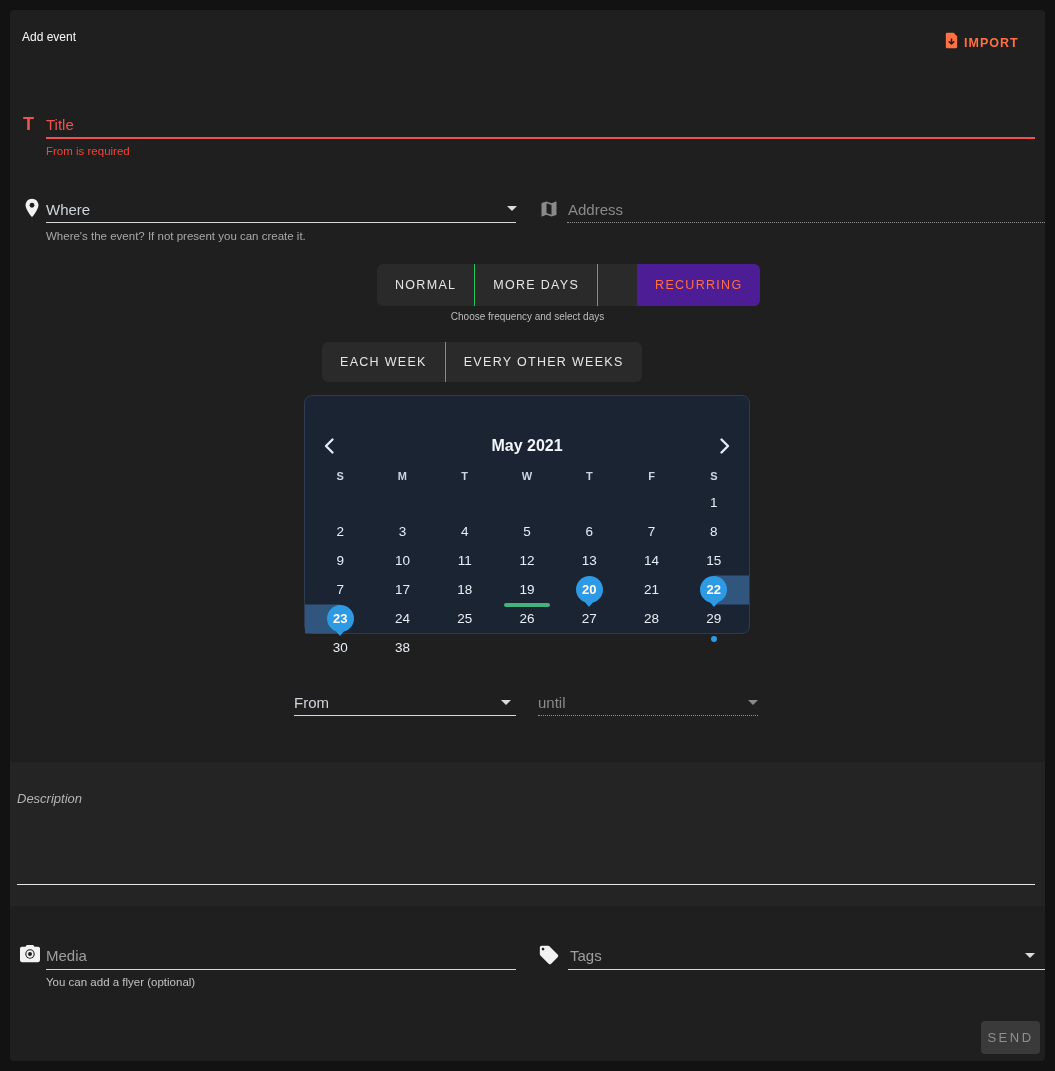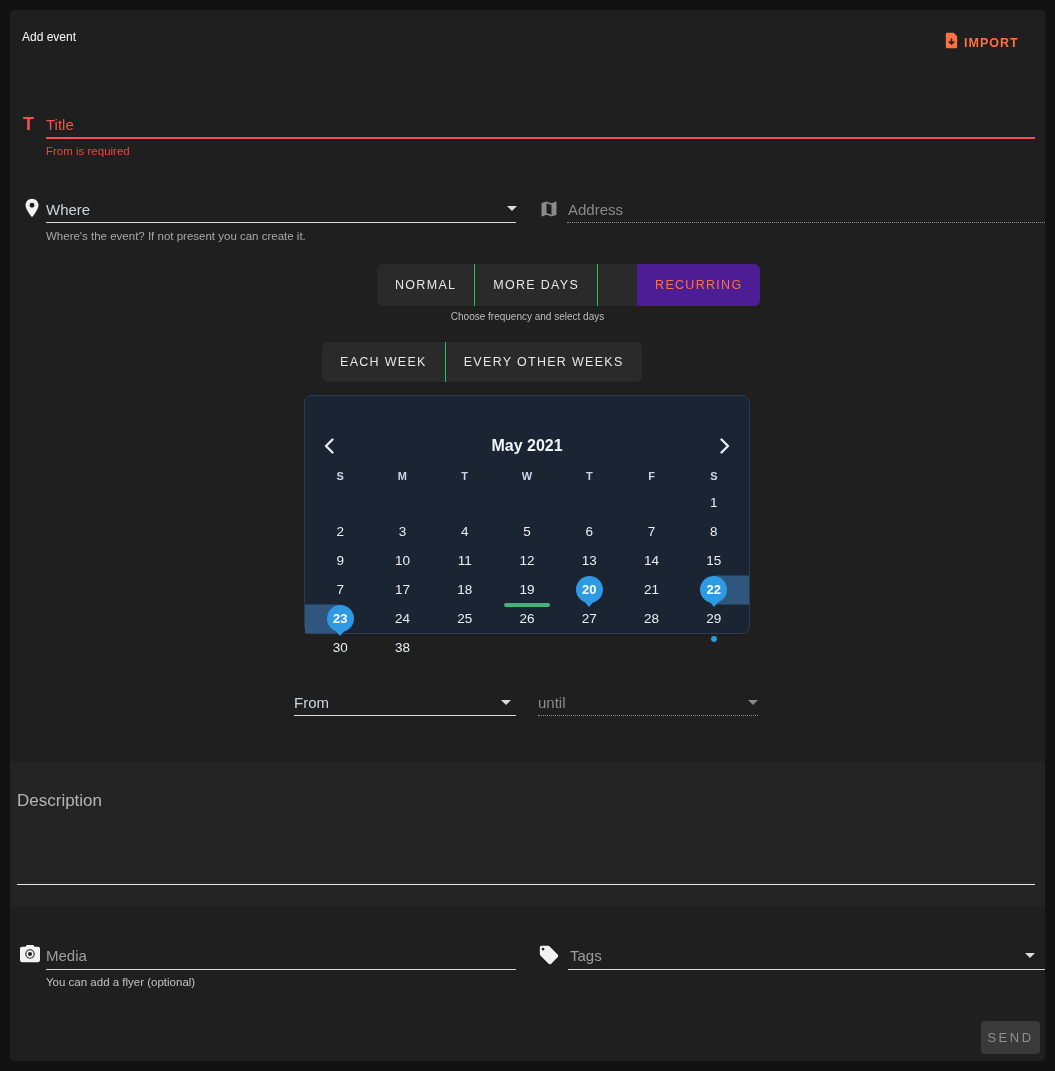--- a/index.html
+++ b/index.html
@@ -68,21 +68,21 @@
 
   
   .from-ph { position:absolute; left:284px; top:684px; color:#cfd4dc; }
   .from-caret { position:absolute; left:491px; top:690px; }
   .from-line { left:284px; top:705px; width:222px; }
   .until-ph { position:absolute; left:528px; top:684px; color:#8a8a8a; }
   .until-caret { position:absolute; left:738px; top:690px; }
   .until-line { left:528px; top:705px; width:220px; }
 
   
-  .desc-ph { position:absolute; left:7px; top:781px; font-size:17px; color:#b5b5b5; }
+  .desc-ph { position:absolute; left:7px; top:781px; font-size:13px; color:#b5b5b5;font-style:italic; }
   .desc-line { left:7px; top:874px; width:1018px; background:#e6e6e6; }
 
   
   .cam-icon { position:absolute; left:9px; top:934px; }
   .media-ph { position:absolute; left:36px; top:937px; color:#9e9e9e; }
   .media-line { left:36px; top:959px; width:470px; }
   .media-helper { left:36px; top:966px; color:#c2c2c2; }
   .tag-icon { position:absolute; left:528px; top:934px; }
   .tags-ph { position:absolute; left:560px; top:937px; color:#9e9e9e; }
   .tags-caret { position:absolute; left:1015px; top:943px; }

